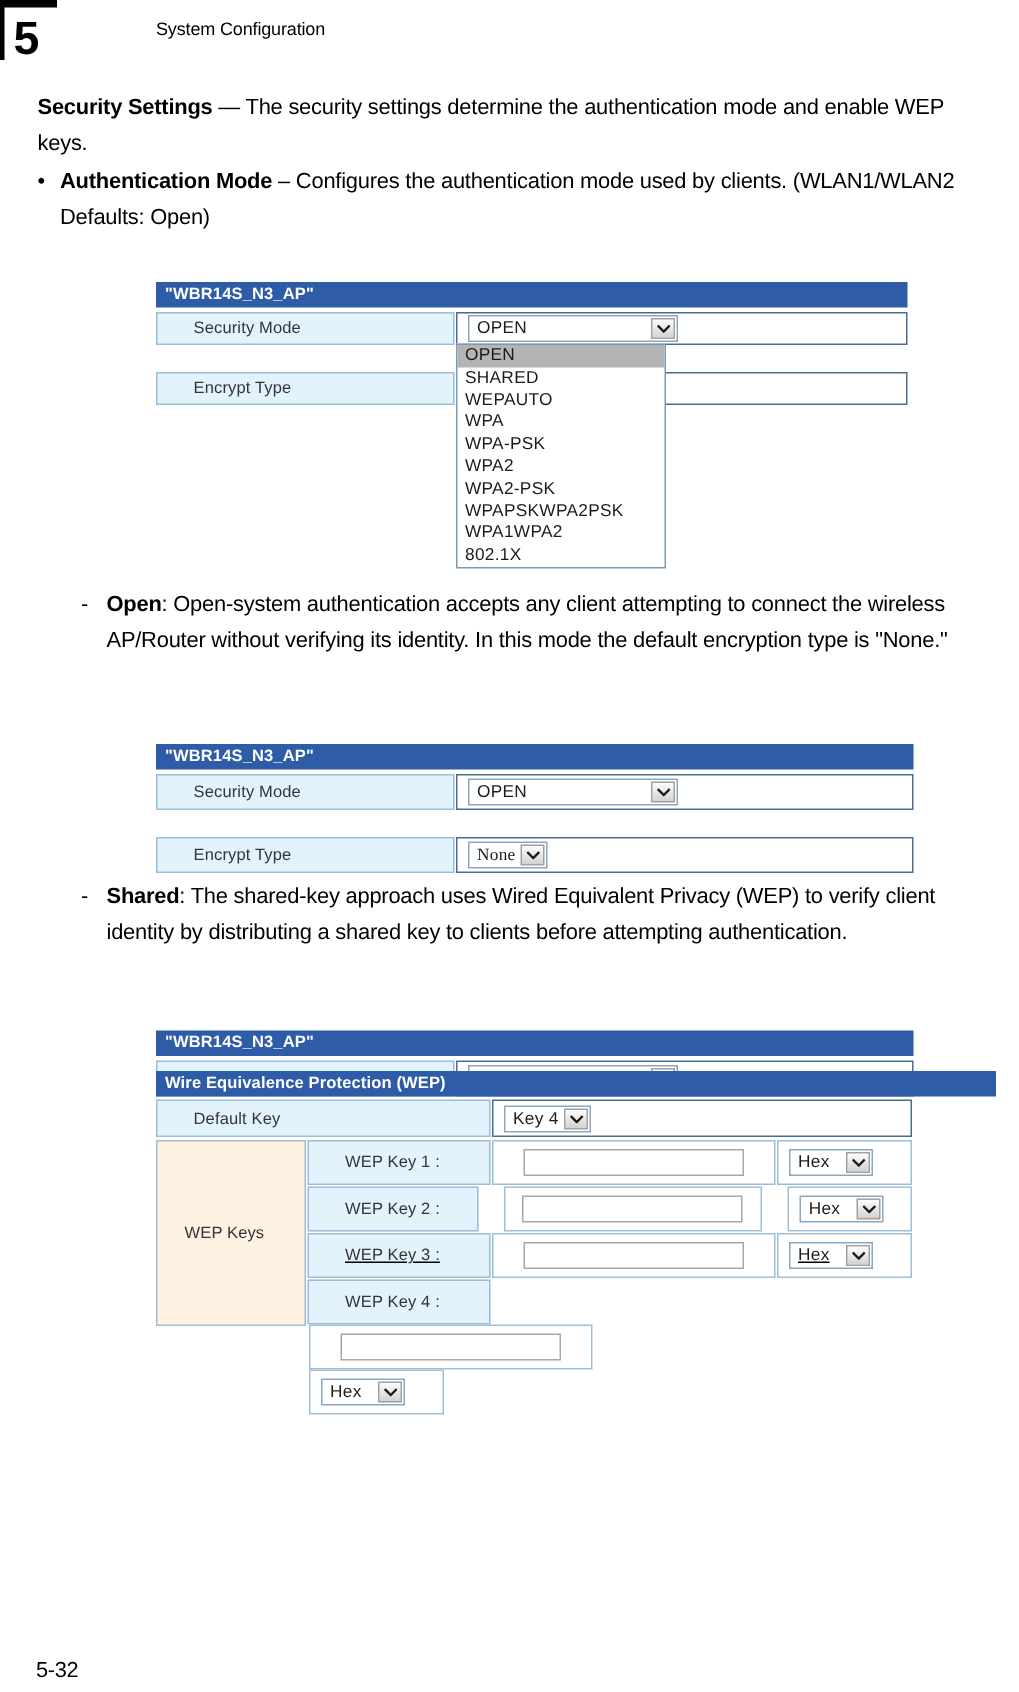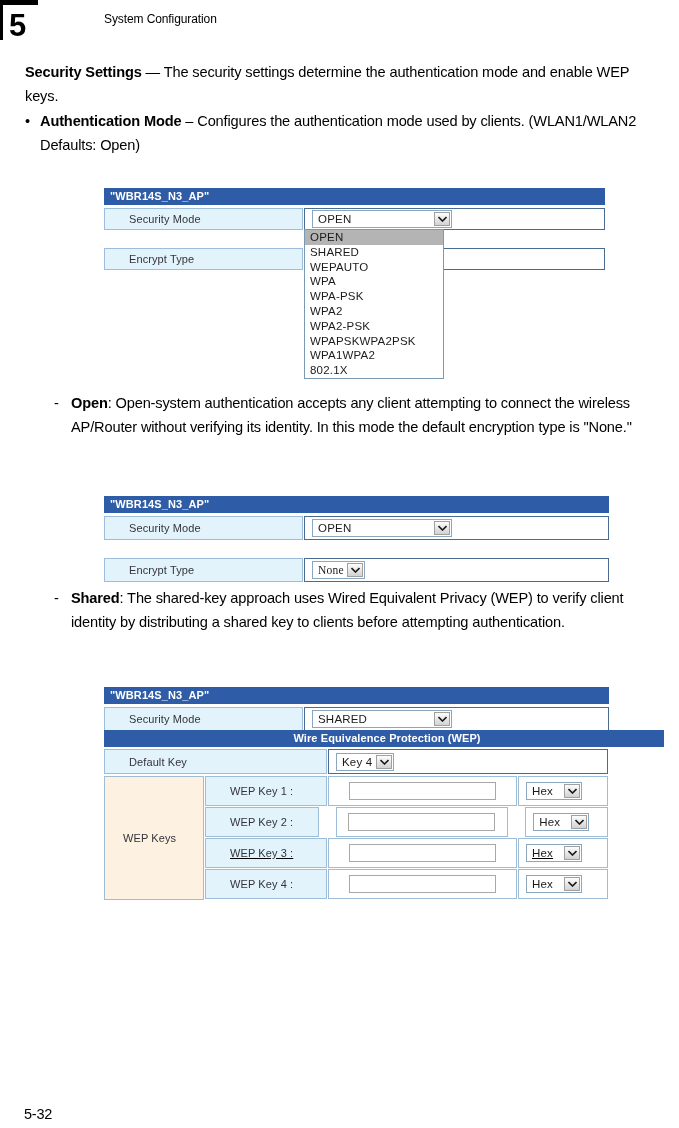--- a/index.html
+++ b/index.html
@@ -361,21 +361,21 @@
         <span class="arrowbox">
           <svg width="9" height="6" viewBox="0 0 9 6">
               <path d="M0.5 1 L4.5 5 L8.5 1" fill="none" stroke="#1a1a1a" stroke-width="1.6"></path>
             </svg>
         </span>
       </div>
     </div>
   </div>
 </div>
 
-<div class="panel" style="left:104px; top:730px; width:560px;text-align:center;">
+<div class="panel" style="left:104px; top:714px; width:560px;">
 
   <div class="panel-title">Wire Equivalence Protection (WEP)</div>
 
   <div class="panel-row" style="margin-top:2px;">
     <div class="cell-label" style="width:223px; height:25px;">Default Key</div>
     <div class="cell-value" style="width:280px; height:25px; margin-left:1px;">
       <div class="sel sel-key">
         <span>Key 4</span>
         <span class="arrowbox">
           <svg width="9" height="6" viewBox="0 0 9 6">
@@ -436,21 +436,21 @@
             <span>Hex</span>
             <span class="arrowbox">
               <svg width="9" height="6" viewBox="0 0 9 6">
                   <path d="M0.5 1 L4.5 5 L8.5 1" fill="none" stroke="#1a1a1a" stroke-width="1.6"></path>
                 </svg>
             </span>
           </div>
         </div>
       </div>
 
-      <div class="panel-row" style="margin-top:1px;">
+      <div class="panel-row" style="margin-top:1px;flex-direction:column;">
         <div class="cell-label" style="width:122px; height:30px;">WEP Key 4 :</div>
         <div class="cell-plain" style="width:189px; height:30px; margin-left:1px; justify-content:center; padding-left:0;">
           <div class="txtbox"></div>
         </div>
         <div class="cell-plain" style="width:90px; height:30px; margin-left:1px;">
           <div class="sel sel-hex">
             <span>Hex</span>
             <span class="arrowbox">
               <svg width="9" height="6" viewBox="0 0 9 6">
                   <path d="M0.5 1 L4.5 5 L8.5 1" fill="none" stroke="#1a1a1a" stroke-width="1.6"></path>

